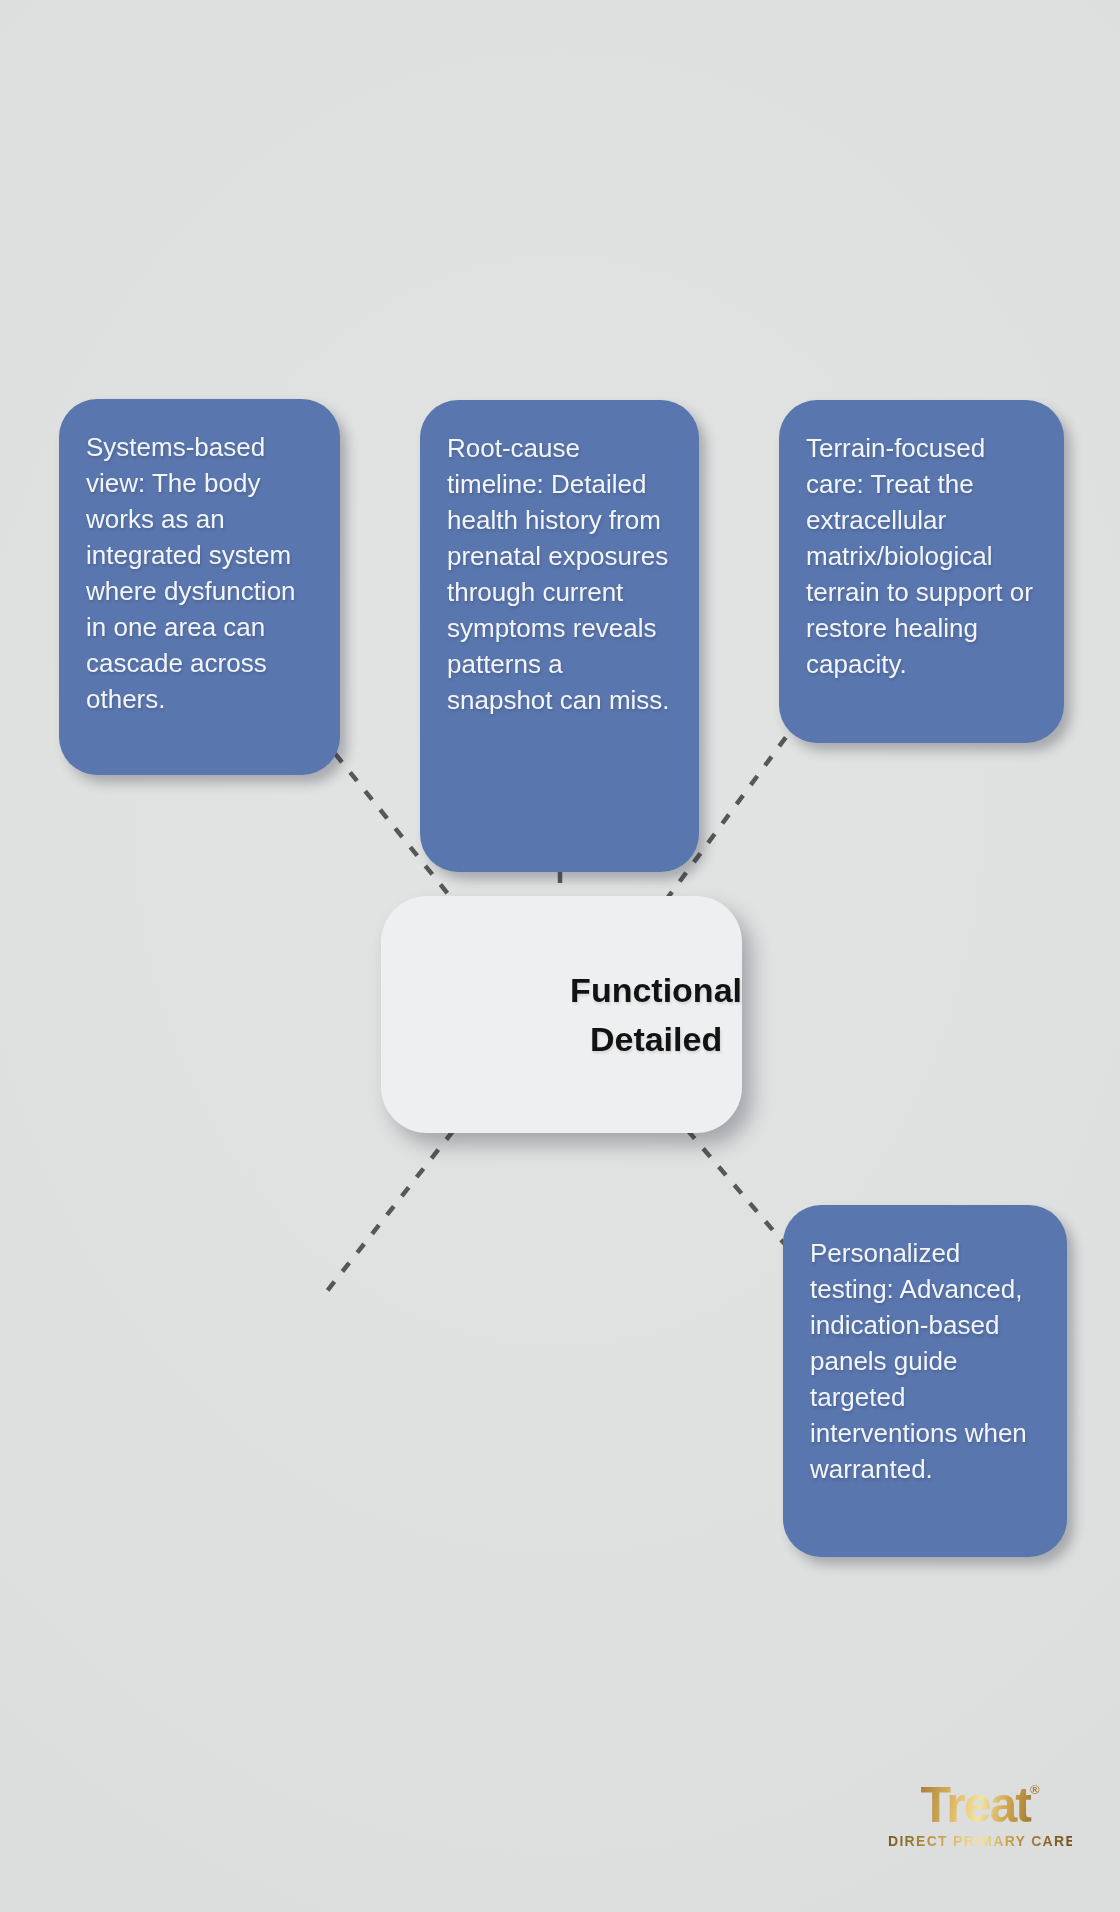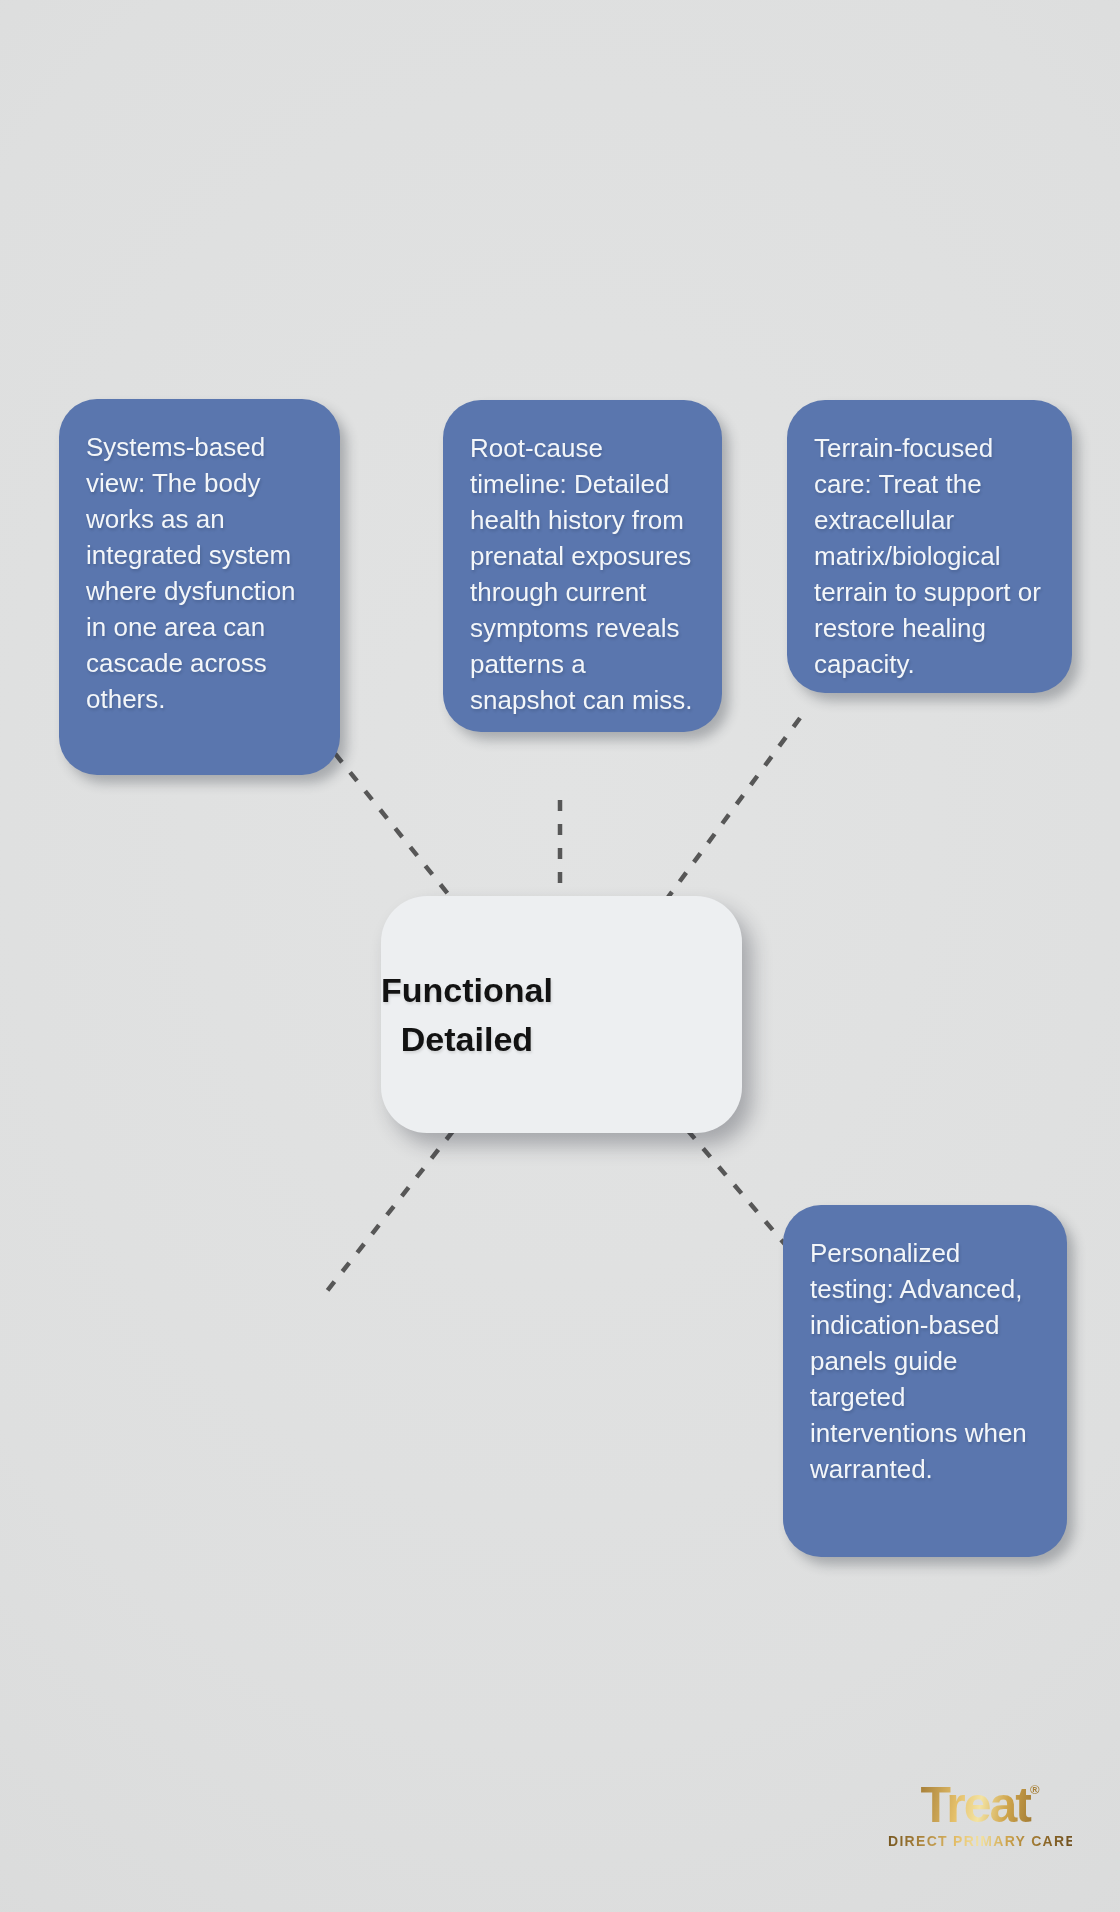--- a/index.html
+++ b/index.html
@@ -53,38 +53,38 @@
     font-size: 26px;
     line-height: 1.385;
     padding: 30px 24px 24px 27px;
   }
   .node p {
     margin: 0;
     overflow-wrap: break-word;
     text-shadow: 1px 2px 3px rgba(10,20,40,0.18);
   }
   .n1 { left: 59px;  top: 399px;  width: 281px; height: 376px; }
-  .n2 { left: 443px; top: 400px;  width: 279px; height: 332px; }
-  .n3 { left: 779px; top: 400px;  width: 285px; height: 293px; margin-left: 8px; }
+  .n2 { left: 420px; top: 400px;  width: 279px; height: 472px; }
+  .n3 { left: 779px; top: 400px;  width: 285px; height: 343px; }
   .n4 { left: 60px;  top: 1203px; width: 280px; height: 460px; }
   .n5 { left: 783px; top: 1205px; width: 284px; height: 352px; }
 
   
   .center {
     position: absolute;
     z-index: 2;
     box-sizing: border-box;
     left: 381px; top: 896px;
     width: 361px; height: 237px;
     background: #edeff1;
     border-radius: 46px;
     box-shadow: 10px 12px 20px rgba(40,45,55,0.32);
     display: flex;
     align-items: center;
-    justify-content: flex-start;
+    justify-content: flex-end;
     text-align: center;
     font-size: 34px;
     font-weight: 700;
     color: #121212;
     line-height: 1.42;
     text-shadow: 1px 2px 3px rgba(0,0,0,0.12);
   }
   .center span { display: block; }
 
   

